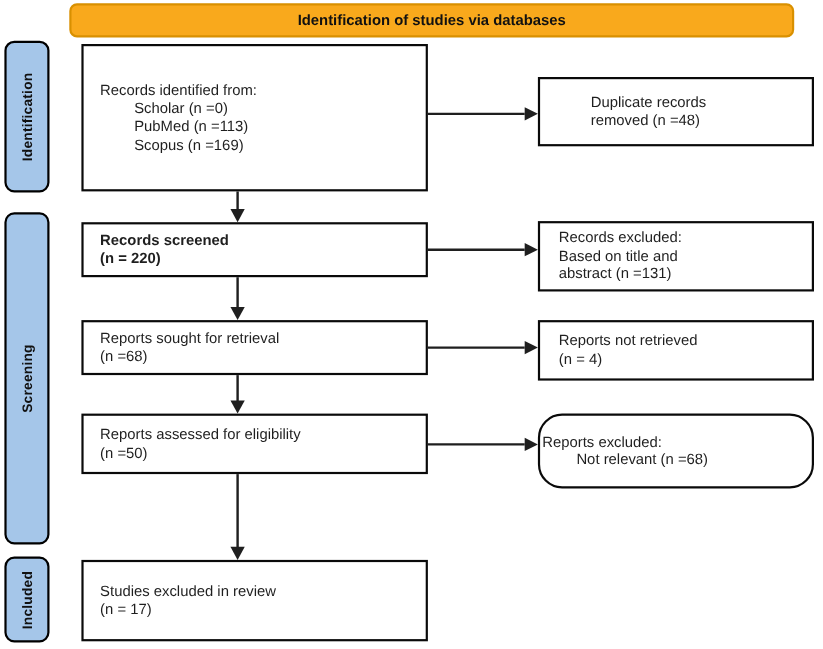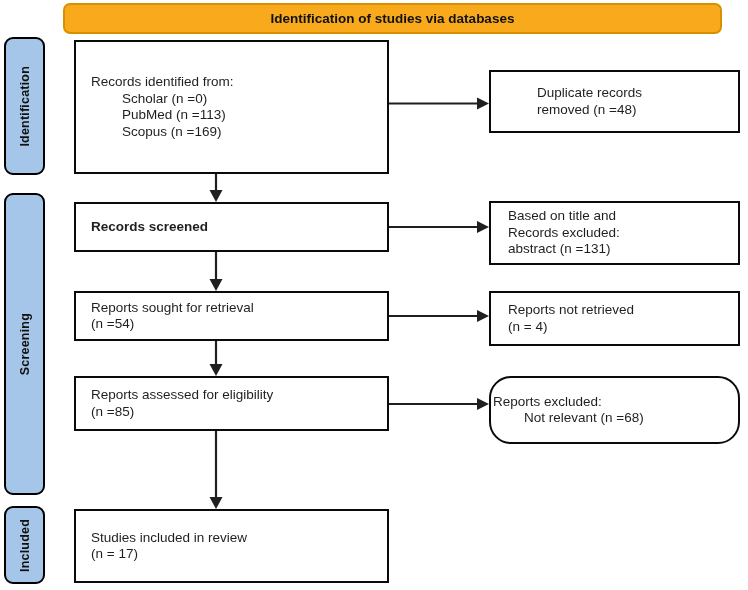--- a/index.html
+++ b/index.html
@@ -75,45 +75,46 @@
 
   <div class="box main-box b-records-identified">
     <div>Records identified from:</div>
     <div class="indent">Scholar (n =0)</div>
     <div class="indent">PubMed (n =113)</div>
     <div class="indent">Scopus (n =169)</div>
   </div>
 
   <div class="box main-box b-records-screened">
     <div>Records screened</div>
+    <div>(n = 220)</div>
   </div>
 
   <div class="box main-box b-reports-sought">
     <div>Reports sought for retrieval</div>
-    <div>(n =54)</div>
+    <div>(n =68)</div>
   </div>
 
   <div class="box main-box b-reports-assessed">
     <div>Reports assessed for eligibility</div>
-    <div>(n =85)</div>
+    <div>(n =50)</div>
   </div>
 
   <div class="box main-box b-studies-included">
-    <div>Studies included in review</div>
+    <div>Studies excluded in review</div>
     <div>(n = 17)</div>
   </div>
 
   <div class="box right-box r-duplicates">
     <div>Duplicate records</div>
     <div>removed (n =48)</div>
   </div>
 
   <div class="box right-box r-records-excluded">
+    <div>Records excluded:</div>
     <div>Based on title and</div>
-    <div>Records excluded:</div>
     <div>abstract (n =131)</div>
   </div>
 
   <div class="box right-box r-not-retrieved">
     <div>Reports not retrieved</div>
     <div>(n = 4)</div>
   </div>
 
   <div class="box right-box r-reports-excluded">
     <div>Reports excluded:</div>

